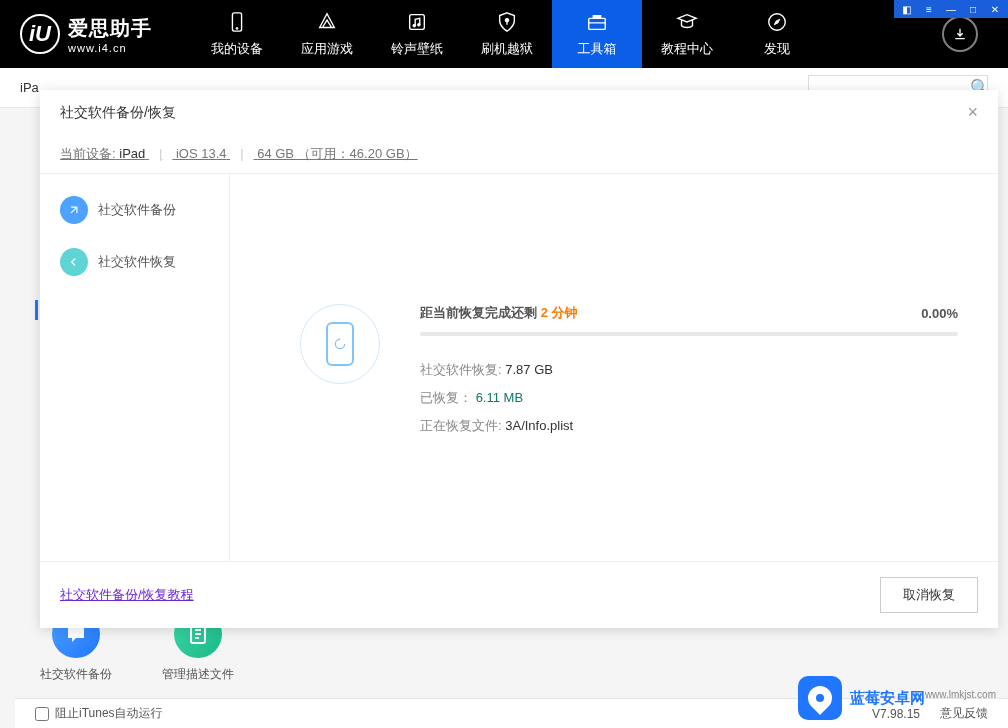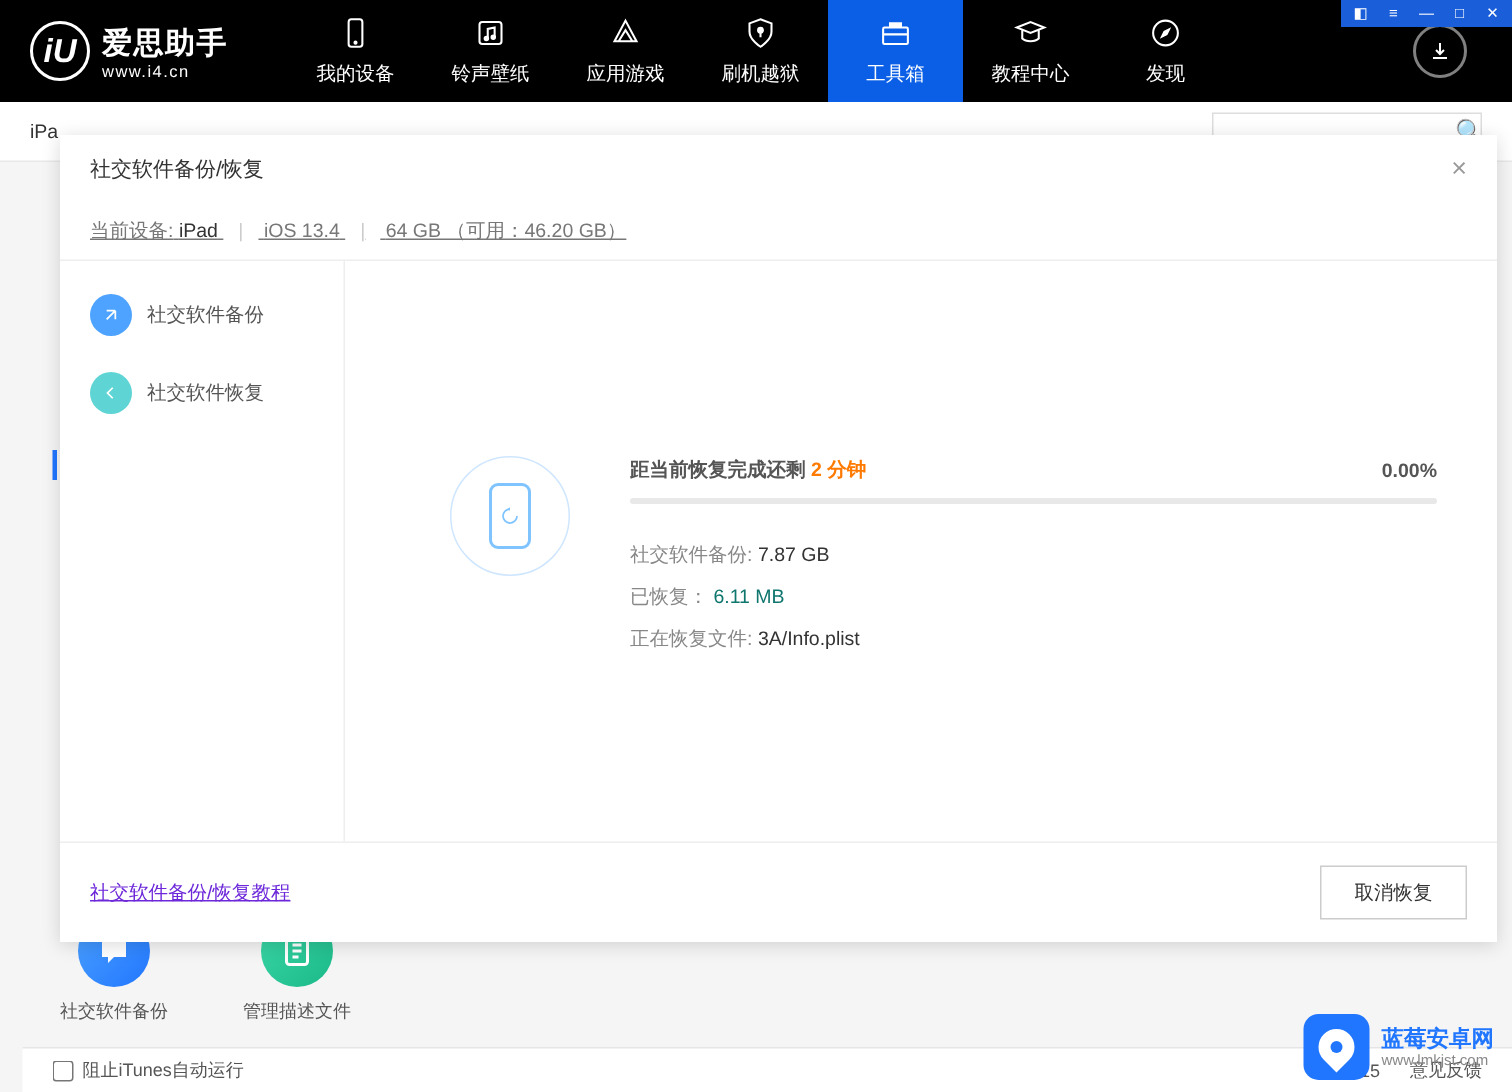--- a/index.html
+++ b/index.html
@@ -76,21 +76,21 @@
     
     .statusbar { position: absolute; bottom: 0; left: 15px; right: 0; height: 30px; background: #fff; border-top: 1px solid #e5e5e5; display: flex; align-items: center; padding: 0 20px; font-size: 12px; color: #555; }
     .checkbox { display: flex; align-items: center; gap: 6px; }
     .checkbox input { width: 14px; height: 14px; }
     .status-right { margin-left: auto; display: flex; gap: 20px; align-items: center; }
     
     .watermark { position: absolute; bottom: 8px; right: 12px; display: flex; align-items: center; gap: 8px; z-index: 200; }
     .wm-icon { width: 44px; height: 44px; background: #2176ff; border-radius: 10px; display: flex; align-items: center; justify-content: center; position: relative; }
     .wm-icon::before { content: ""; width: 24px; height: 24px; background: #fff; border-radius: 50% 50% 50% 0; transform: rotate(-45deg); }
     .wm-icon::after { content: ""; position: absolute; width: 8px; height: 8px; background: #2176ff; border-radius: 50%; }
-    .wm-text { display: flex; flex-direction: column; justify-content: flex-end; }
+    .wm-text { display: flex; flex-direction: row; justify-content: flex-end; }
     .wm-title { font-size: 15px; color: #2176ff; font-weight: bold; }
     .wm-sub { font-size: 10px; color: #888; }
   </style>
 </head>
 <body>
 
 <div class="titlebar-controls">
   <div class="titlebar-btn">◧</div>
   <div class="titlebar-btn">≡</div>
   <div class="titlebar-btn">—</div>
@@ -112,35 +112,35 @@
           <svg viewBox="0 0 24 24">
             <rect x="7" y="2" width="10" height="20" rx="2" fill="none" stroke-width="1.5"></rect>
             <circle cx="12" cy="19" r="1" fill="#fff"></circle>
           </svg>
         </div>
       <span>我的设备</span>
     </div>
     <div class="nav-item">
       <div class="nav-icon">
           <svg viewBox="0 0 24 24">
+            <path d="M12 3 L20 18 L4 18 Z M7 18 L12 10 L17 18" fill="none" stroke-width="1.5"></path>
+          </svg>
+        </div>
+      <span>应用游戏</span>
+    </div>
+    <div class="nav-item">
+      <div class="nav-icon">
+          <svg viewBox="0 0 24 24">
             <rect x="4" y="4" width="16" height="16" rx="2" fill="none" stroke-width="1.5"></rect>
             <path d="M10 16 V9 L15 8 V15" fill="none" stroke-width="1.5"></path>
             <circle cx="9" cy="16" r="1.5"></circle>
             <circle cx="14" cy="15" r="1.5"></circle>
           </svg>
         </div>
       <span>铃声壁纸</span>
-    </div>
-    <div class="nav-item">
-      <div class="nav-icon">
-          <svg viewBox="0 0 24 24">
-            <path d="M12 3 L20 18 L4 18 Z M7 18 L12 10 L17 18" fill="none" stroke-width="1.5"></path>
-          </svg>
-        </div>
-      <span>应用游戏</span>
     </div>
     <div class="nav-item">
       <div class="nav-icon">
           <svg viewBox="0 0 24 24">
             <path d="M12 2 L20 5 V11 C20 17 12 22 12 22 C12 22 4 17 4 11 V5 Z" fill="none" stroke-width="1.5"></path>
             <circle cx="12" cy="10" r="2" fill="#fff"></circle>
             <path d="M12 12 V15" stroke-width="1.5"></path>
           </svg>
         </div>
       <span>刷机越狱</span>
@@ -254,21 +254,21 @@
         <div class="progress-info">
           <div class="progress-row">
             <span>
               <span>距当前恢复完成还剩</span>
               <span class="orange">2 分钟</span>
             </span>
             <span>0.00%</span>
           </div>
           <div class="progress-bar"></div>
           <div class="info-line">
-            <span>社交软件备份:</span>
+            <span>社交软件恢复:</span>
             <span class="v">7.87 GB</span>
           </div>
           <div class="info-line">
             <span>已恢复：</span>
             <span class="blue">6.11 MB</span>
           </div>
           <div class="info-line">
             <span>正在恢复文件:</span>
             <span class="v">3A/Info.plist</span>
           </div>

